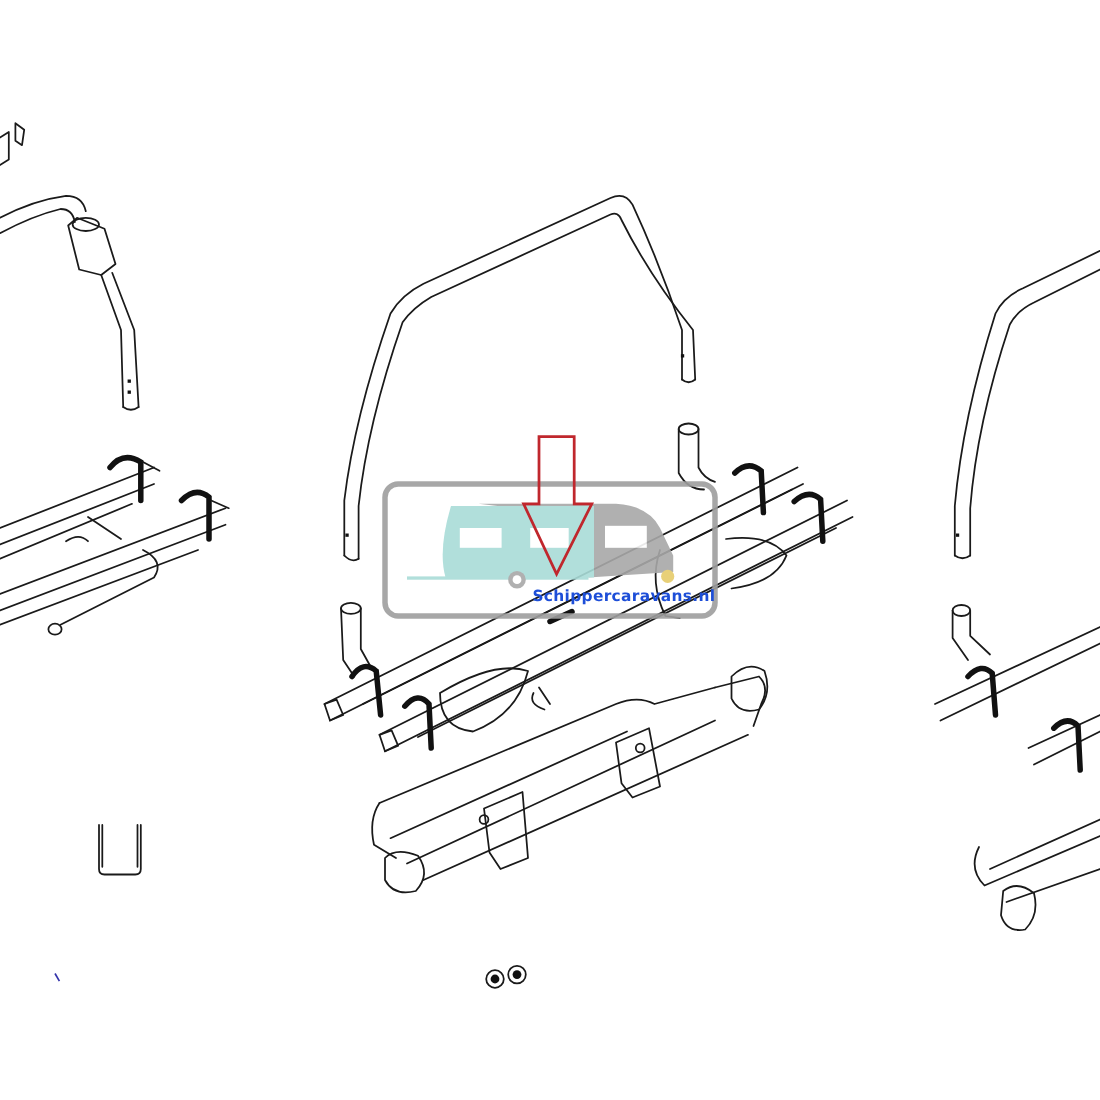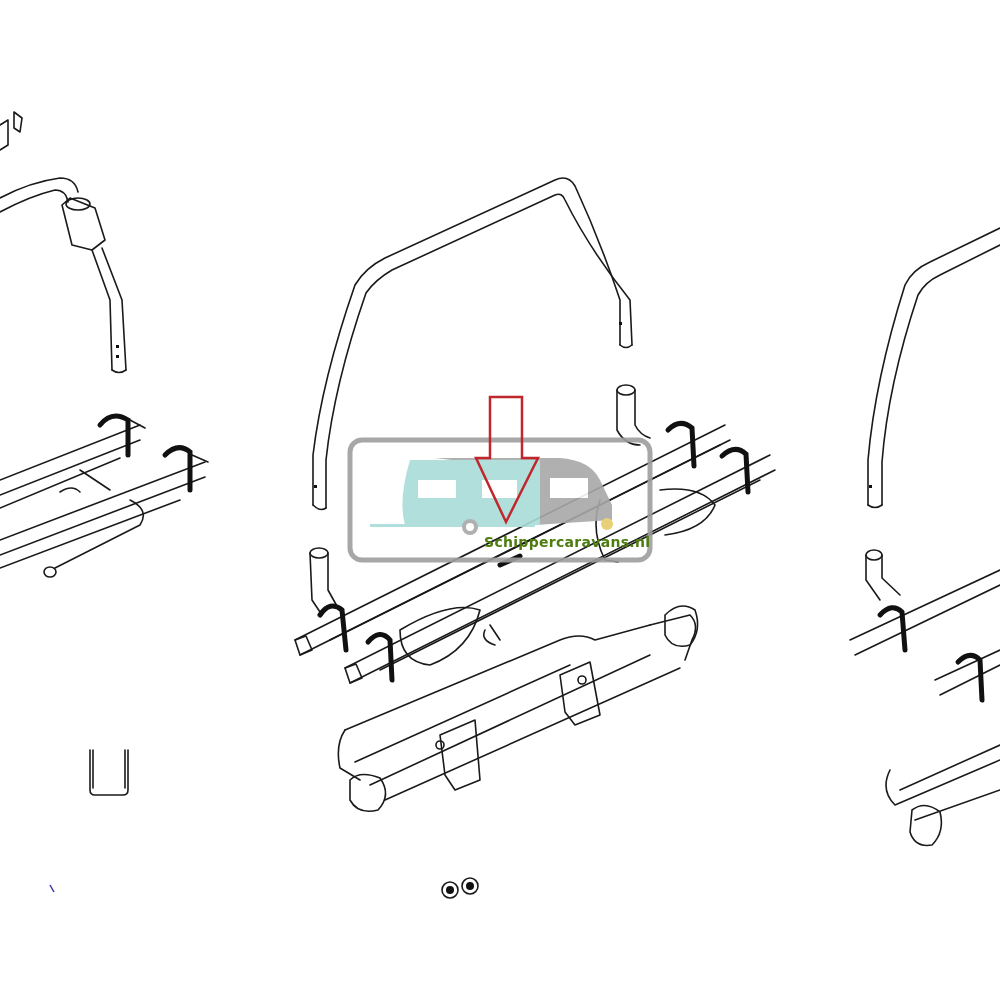--- a/index.html
+++ b/index.html
@@ -1,20 +1,20 @@
 <!DOCTYPE html>
 <html><head>
 <meta charset="utf-8">
 <style>
   html, body { margin:0; padding:0; background:#ffffff; }
   body { width:1000px; height:1000px; position:relative; overflow:hidden; font-family:"DejaVu Sans", sans-serif; }
   #diagram { position:absolute; left:0; top:0; width:1000px; height:1000px; }
   .ln { fill:none; stroke:#1a1a1a; stroke-width:1.6; stroke-linecap:round; stroke-linejoin:round; }
   .thick { fill:none; stroke:#111; stroke-width:5; stroke-linecap:round; }
-  .wm-text { position:absolute; left:484px; top:534px; font-size:14px; font-weight:bold; color:#4d7c0f; letter-spacing:0.3px; }
+  .wm-text { position:absolute; left:484px; top:534px; font-size:14px; font-weight:bold; color:#1d4ed8; letter-spacing:0.3px; }
 </style>
 </head>
 <body>
 
 <svg id="diagram" viewBox="0 0 1000 1000" xmlns="http://www.w3.org/2000/svg">
 
   <g>
     <path class="ln" d="M0,125 L8,120 L8,145 L0,150"></path>
     <path class="ln" d="M14,112 L22,118 L20,132 L14,128 Z"></path>
   </g>

